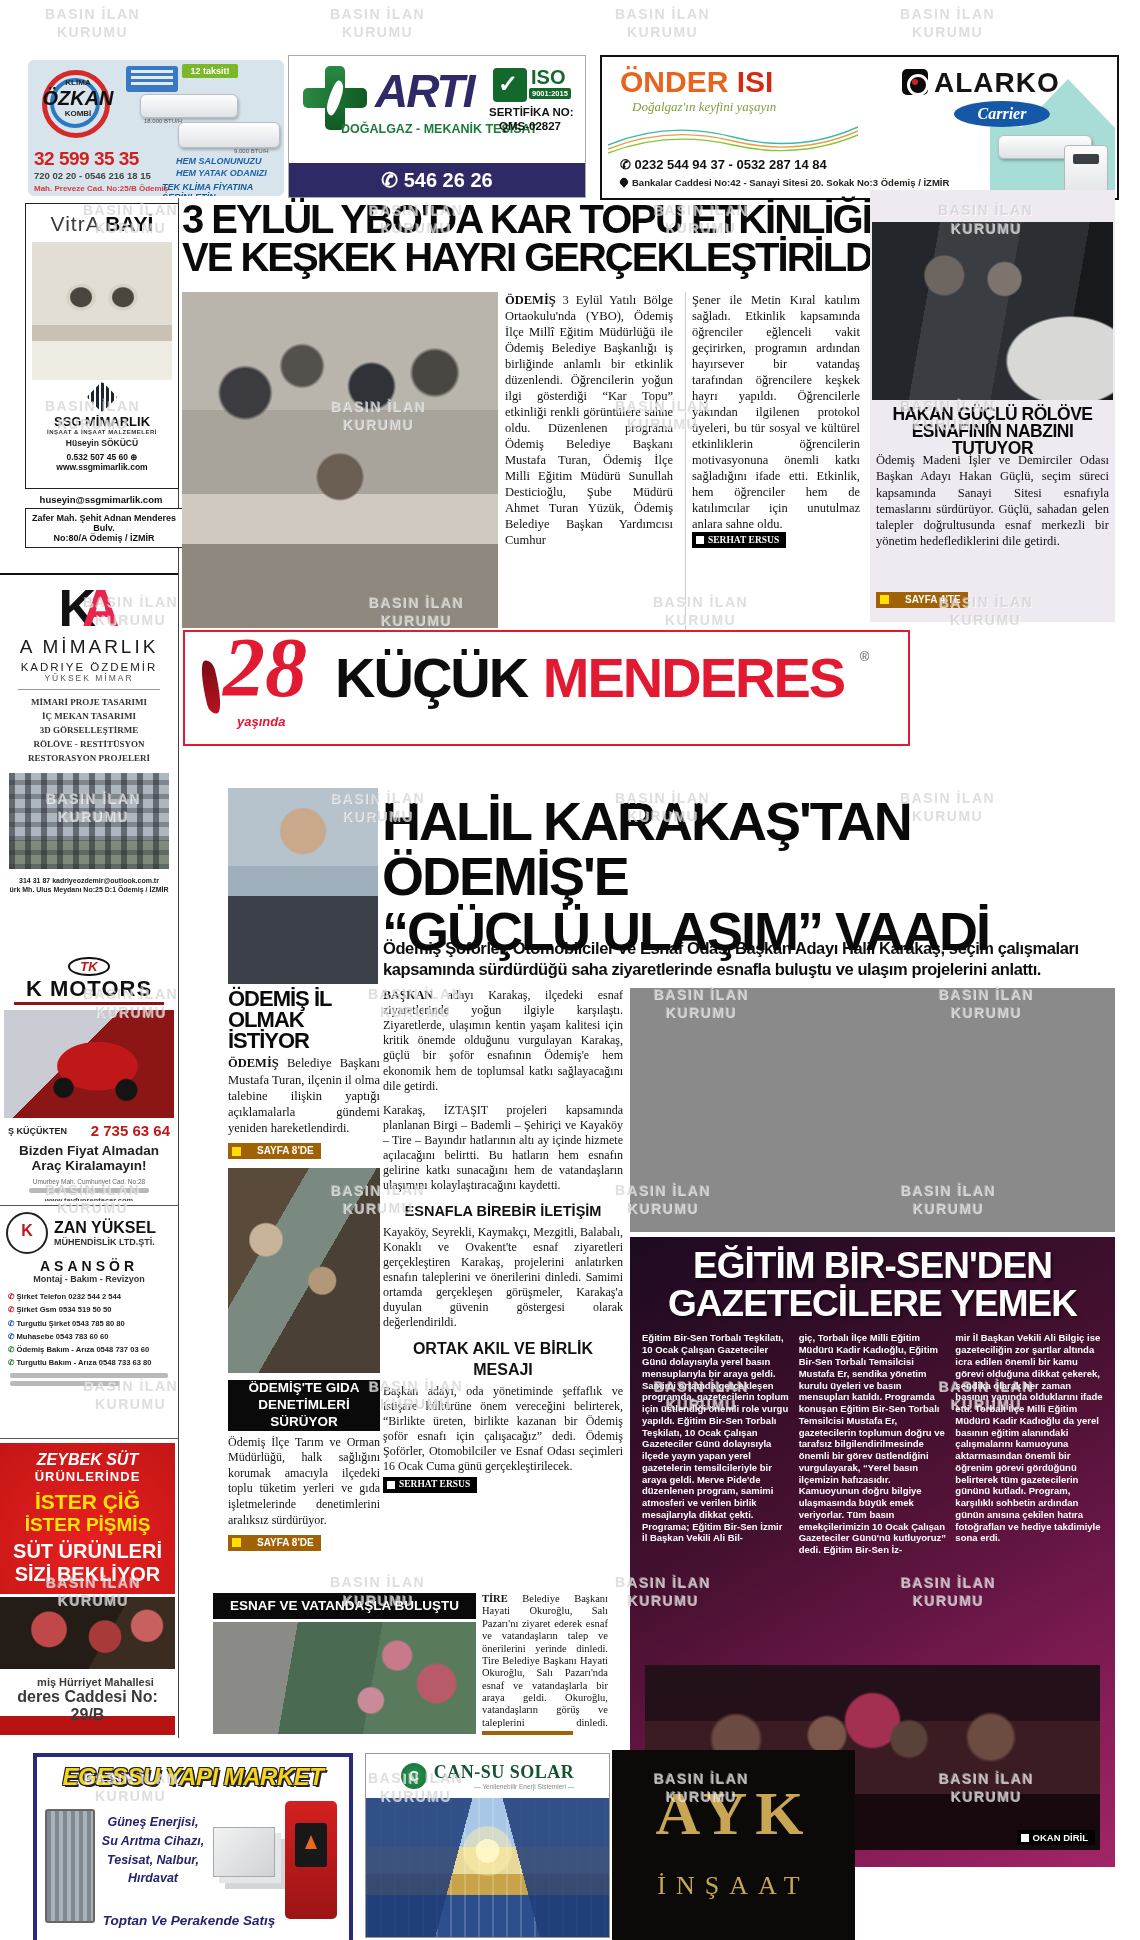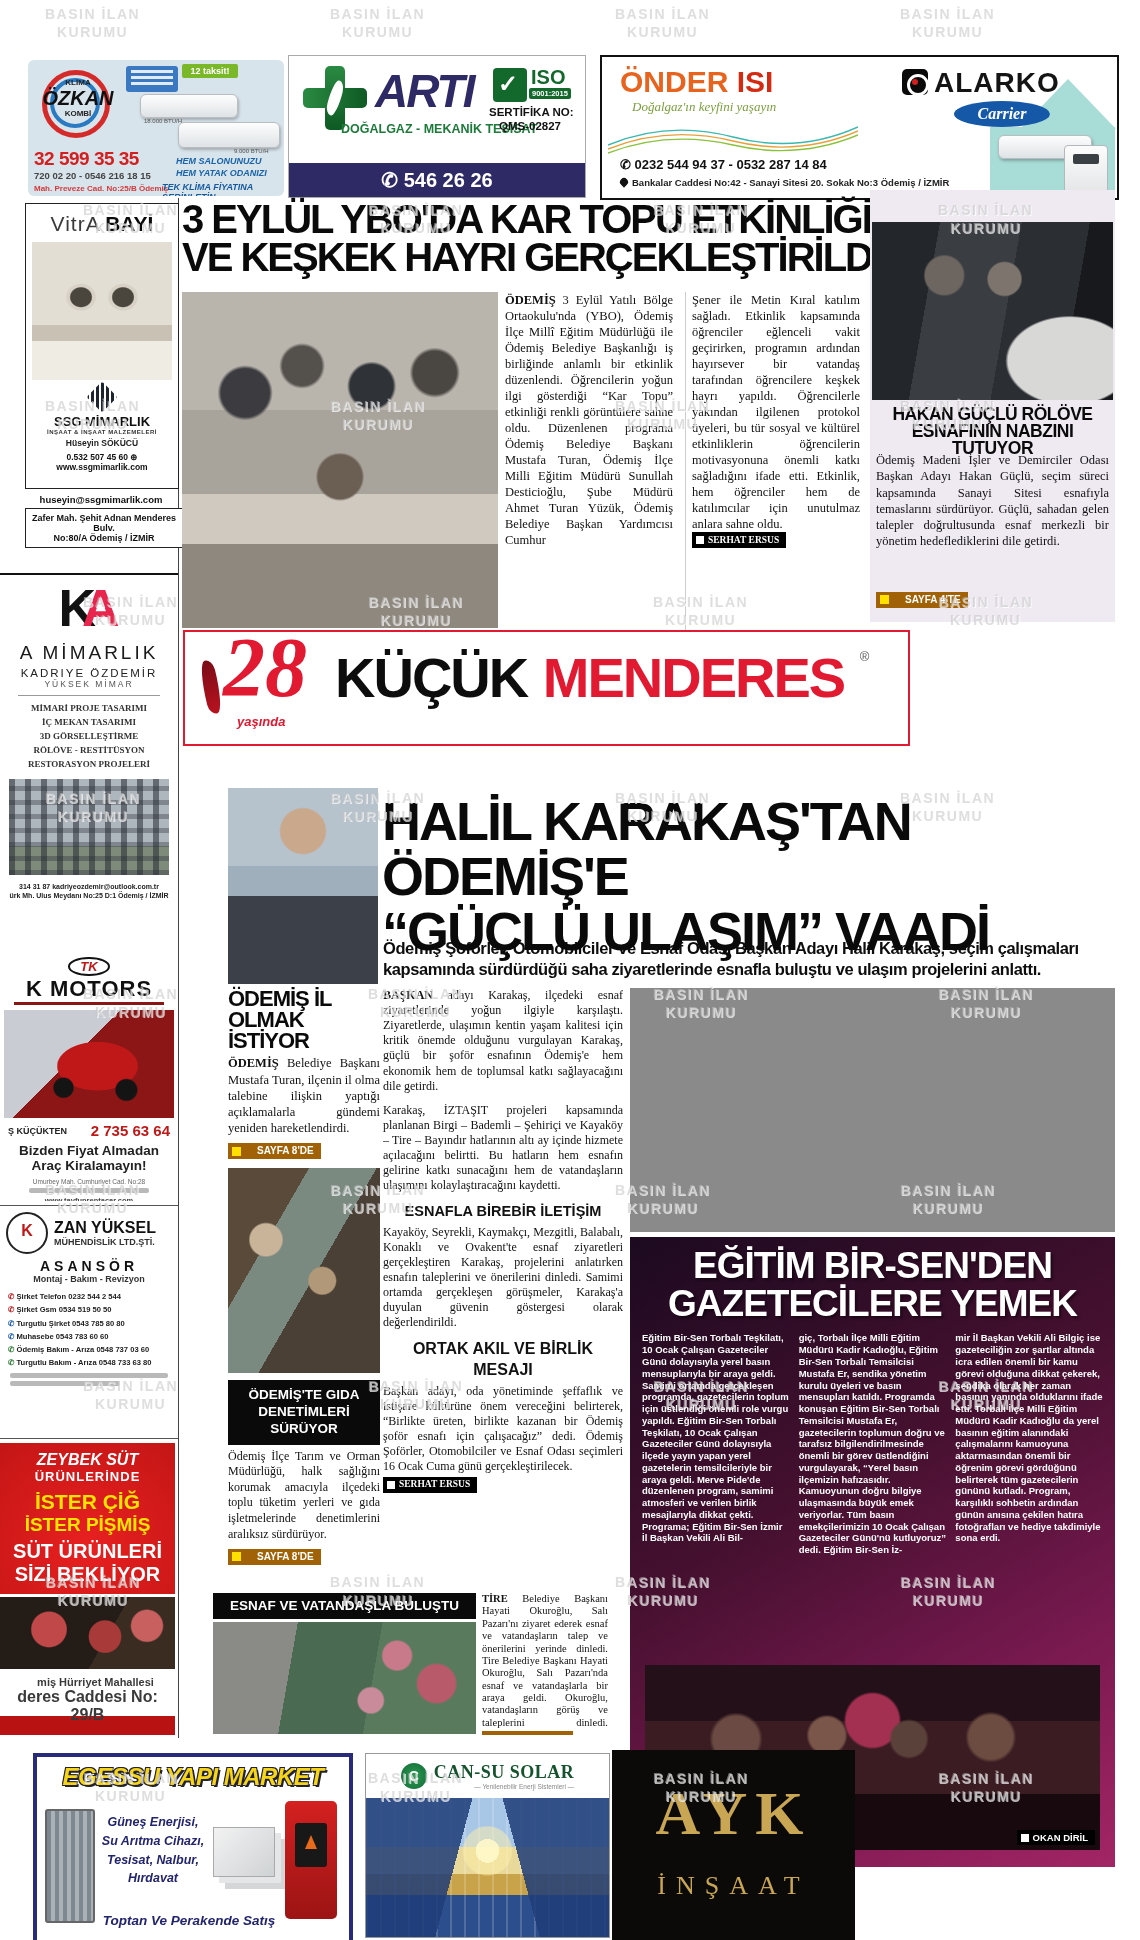--- a/index.html
+++ b/index.html
@@ -194,21 +194,21 @@
   <div class="abs ctr" style="left:25px;top:494px;width:152px;font-size:9.5px;font-weight:800;color:#111;">huseyin@ssgmimarlik.com</div>
   <div class="abs ctr" style="left:25px;top:508px;width:152px;border:1.5px solid #222;padding:4px 2px;font-size:9px;font-weight:700;color:#111;background:#fff;">
     <div>Zafer Mah. Şehit Adnan Menderes Bulv.</div>
     <div>No:80/A Ödemiş / İZMİR</div>
   </div>
 
   <div class="abs" style="left:0;top:573px;width:178px;height:378px;background:#fff;border-top:2px solid #111;border-bottom:2px solid #111;overflow:hidden;">
     <div class="ctr" style="margin-top:10px;font-size:52px;font-weight:800;line-height:.9;">
       <span style="color:#121212;">K</span><span style="color:#e8254c;margin-left:-14px;">A</span>
     </div>
-    <div class="ctr" style="font-size:19px;letter-spacing:3px;color:#1a1a1a;margin-top:10px;">A MİMARLIK</div>
+    <div class="ctr" style="font-size:19px;letter-spacing:3px;color:#1a1a1a;margin-top:4px;">A MİMARLIK</div>
     <div class="ctr" style="font-size:11.5px;letter-spacing:2px;color:#222;margin-top:3px;">KADRIYE ÖZDEMİR</div>
     <div class="ctr" style="font-size:8.5px;letter-spacing:2px;color:#555;">YÜKSEK MİMAR</div>
     <div style="height:1px;background:#999;margin:6px 18px;"></div>
     <div class="ctr serif" style="font-size:9px;font-weight:600;color:#333;line-height:1.55;text-align:center;">
       <div>MİMARİ PROJE TASARIMI</div>
       <div>İÇ MEKAN TASARIMI</div>
       <div>3D GÖRSELLEŞTİRME</div>
       <div>RÖLÖVE - RESTİTÜSYON</div>
       <div>RESTORASYON PROJELERİ</div>
     </div>
@@ -332,21 +332,21 @@
     </div>
     <div style="margin-top:5px;"><span class="badge">
           <span class="sq"></span>
           <span>SAYFA 8'DE</span>
         </span></div>
   </div>
 
   <div class="ph photo-indoor" style="left:228px;top:1168px;width:152px;height:205px;"></div>
 
   <div class="abs" style="left:228px;top:1380px;width:152px;">
-    <div class="ctr" style="background:#0a0a0a;color:#fff;font-weight:800;font-size:13.5px;line-height:1.25;padding:7px 2px;">
+    <div class="ctr" style="background:#0a0a0a;color:#fff;font-weight:800;font-size:13.5px;line-height:1.25;padding:0 2px;">
       <div>ÖDEMİŞ'TE GIDA</div>
       <div>DENETİMLERİ SÜRÜYOR</div>
     </div>
     <div class="serif" style="font-size:12px;line-height:1.3;margin-top:4px;">Ödemiş İlçe Tarım ve Orman Müdürlüğü, halk sağlığını korumak amacıyla ilçedeki toplu tüketim yerleri ve gıda işletmelerinde denetimlerini aralıksız sürdürüyor.</div>
     <div style="margin-top:5px;"><span class="badge">
           <span class="sq"></span>
           <span>SAYFA 8'DE</span>
         </span></div>
   </div>
 

